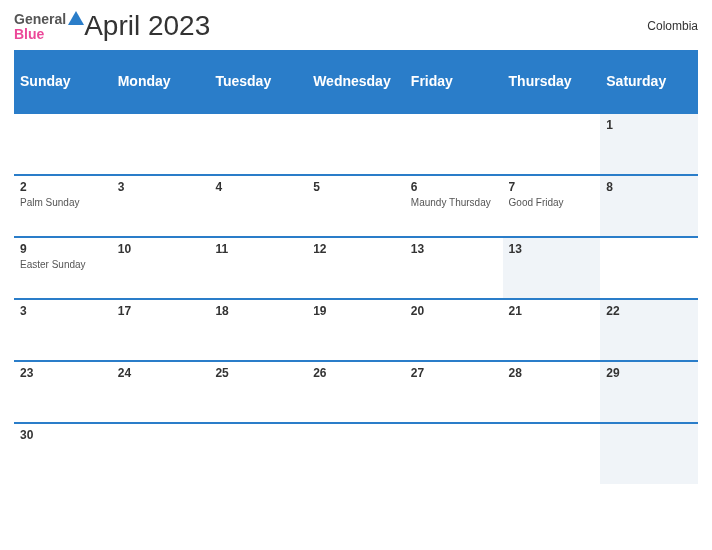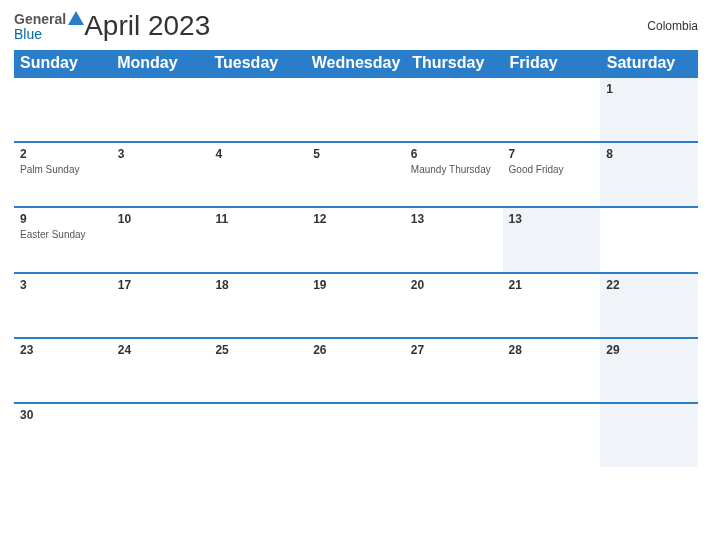--- a/index.html
+++ b/index.html
@@ -27,22 +27,22 @@
       margin-bottom: 8px;
     }
     .logo-text-general {
       font-size: 14px;
       font-weight: bold;
       color: #555;
       line-height: 1;
     }
     .logo-text-blue {
       font-size: 14px;
-      font-weight: normal;
-      color: #0369a1;
+      font-weight: bold;
+      color: #ec4899;
       line-height: 1;
     }
     .logo-triangle {
       width: 0;
       height: 0;
       border-left: 8px solid transparent;
       border-right: 8px solid transparent;
       border-bottom: 14px solid #2a7dc9;
       margin-left: 2px;
       margin-bottom: 2px;
@@ -74,22 +74,22 @@
       display: flex;
       flex-direction: column;
     }
     .cal-header {
       display: grid;
       grid-template-columns: repeat(7, 1fr);
       background: #2a7dc9;
       color: #fff;
     }
     .cal-header-cell {
-      padding: 4px 6px;
-      font-size: 16px;
+      padding: 23px 6px;
+      font-size: 14px;
       font-weight: bold;
       text-align: left;
     }
     .cal-body {
       flex: 1;
       display: flex;
       flex-direction: column;
     }
     .cal-week {
       display: grid;
@@ -136,22 +136,22 @@
     <div class="month-title">April 2023</div>
     <div class="country">Colombia</div>
   </div>
 
   <div class="calendar">
     <div class="cal-header">
       <div class="cal-header-cell">Sunday</div>
       <div class="cal-header-cell">Monday</div>
       <div class="cal-header-cell">Tuesday</div>
       <div class="cal-header-cell">Wednesday</div>
+      <div class="cal-header-cell">Friday</div>
       <div class="cal-header-cell">Thursday</div>
-      <div class="cal-header-cell">Friday</div>
       <div class="cal-header-cell">Saturday</div>
     </div>
     <div class="cal-body" id="cal-body">
     <div class="cal-week">
           <div class="cal-cell"></div>
           <div class="cal-cell"></div>
           <div class="cal-cell"></div>
           <div class="cal-cell"></div>
           <div class="cal-cell"></div>
           <div class="cal-cell"></div>

